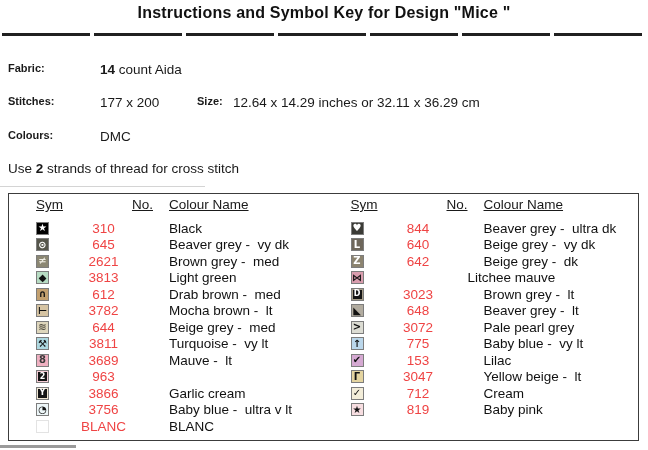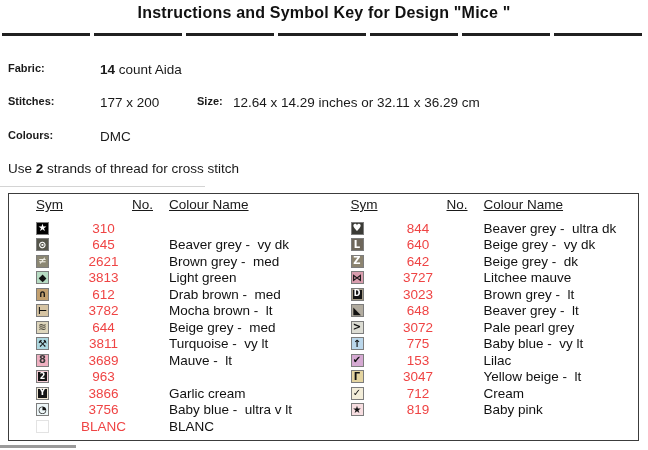--- a/index.html
+++ b/index.html
@@ -82,20 +82,21 @@
       <span class="h">Colour Name</span>
     </div>
     <div class="rows" id="rows-left">
         <div class="krow">
           <span></span>
           <span>
             <span class="sym" style="background: rgb(0, 0, 0); color: rgb(255, 255, 255);">★</span>
           </span>
           <span class="no">310</span>
           <span></span>
+          <span class="nm">Black</span>
         </div>
         <div class="krow">
           <span></span>
           <span>
             <span class="sym" style="background: rgb(86, 86, 75); color: rgb(255, 255, 255);">⊙</span>
           </span>
           <span class="no">645</span>
           <span></span>
           <span class="nm">Beaver grey -  vy dk</span>
         </div>
@@ -237,21 +238,20 @@
           </span>
           <span class="no">642</span>
           <span></span>
           <span class="nm">Beige grey -  dk</span>
         </div>
         <div class="krow">
           <span></span>
           <span>
             <span class="sym" style="background: rgb(217, 157, 174); color: rgb(17, 17, 17);">⋈</span>
           </span>
-          <span class="no">3727</span>
           <span></span>
           <span class="nm">Litchee mauve</span>
         </div>
         <div class="krow">
           <span></span>
           <span>
             <span class="sym" style="background: rgb(165, 156, 135); color: rgb(255, 255, 255);">
               <span class="inner">D</span>
             </span>
           </span>

